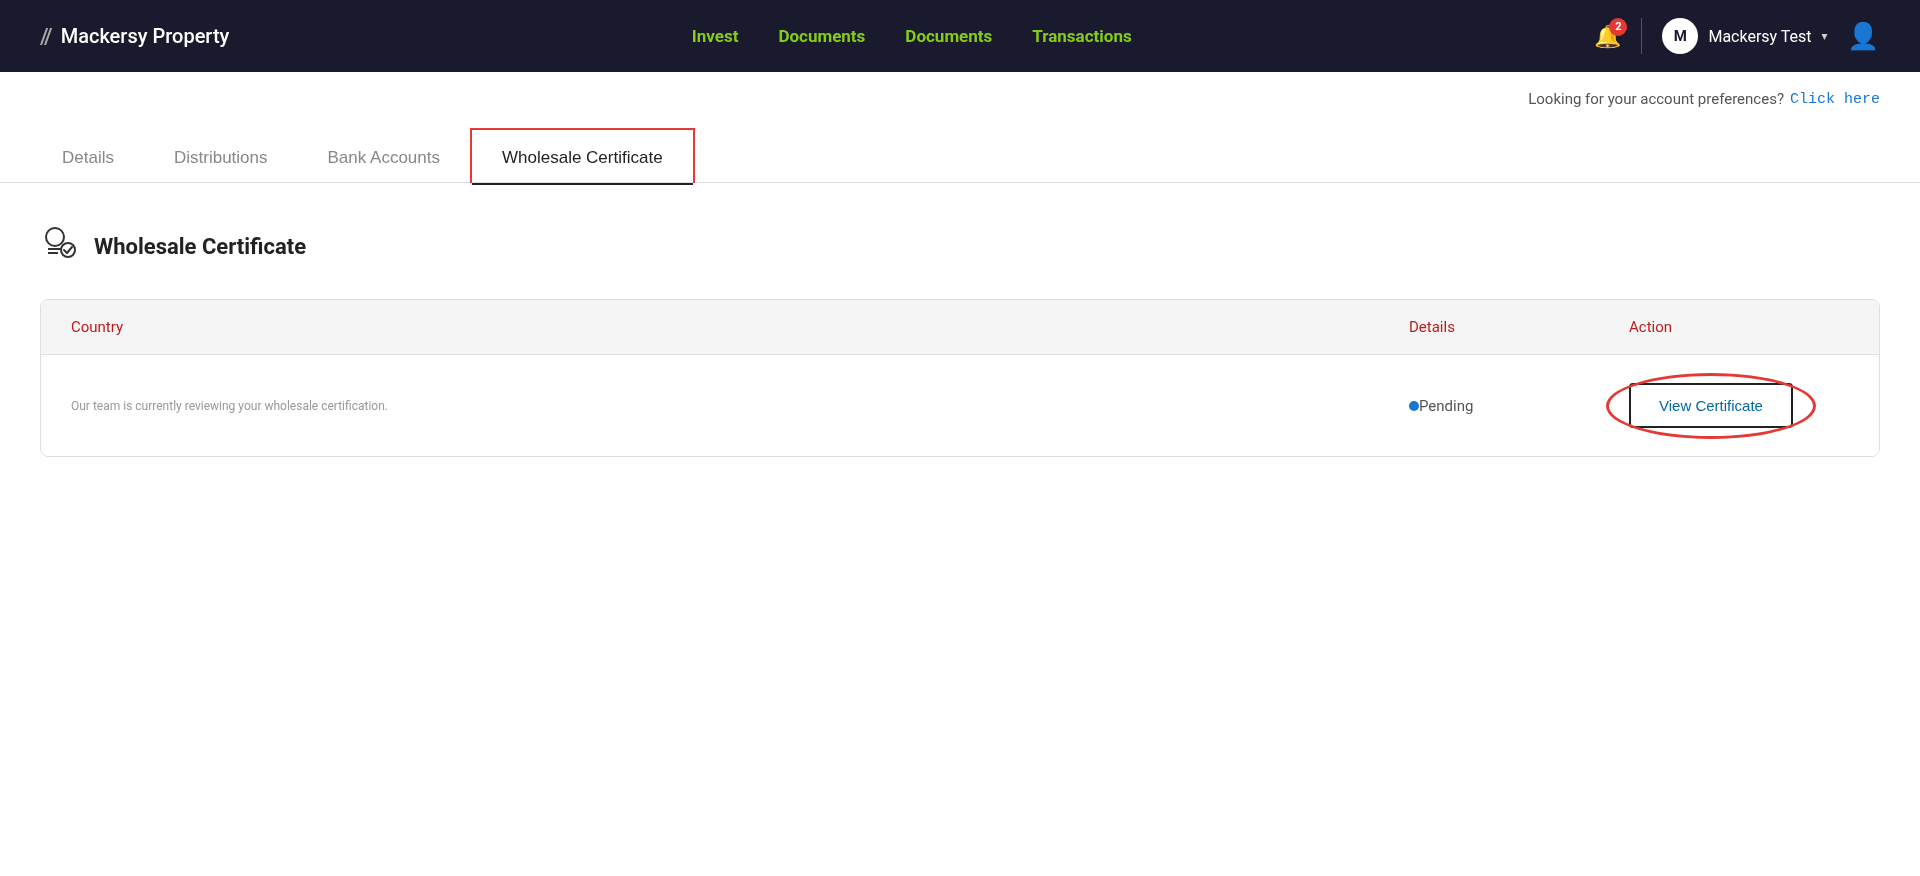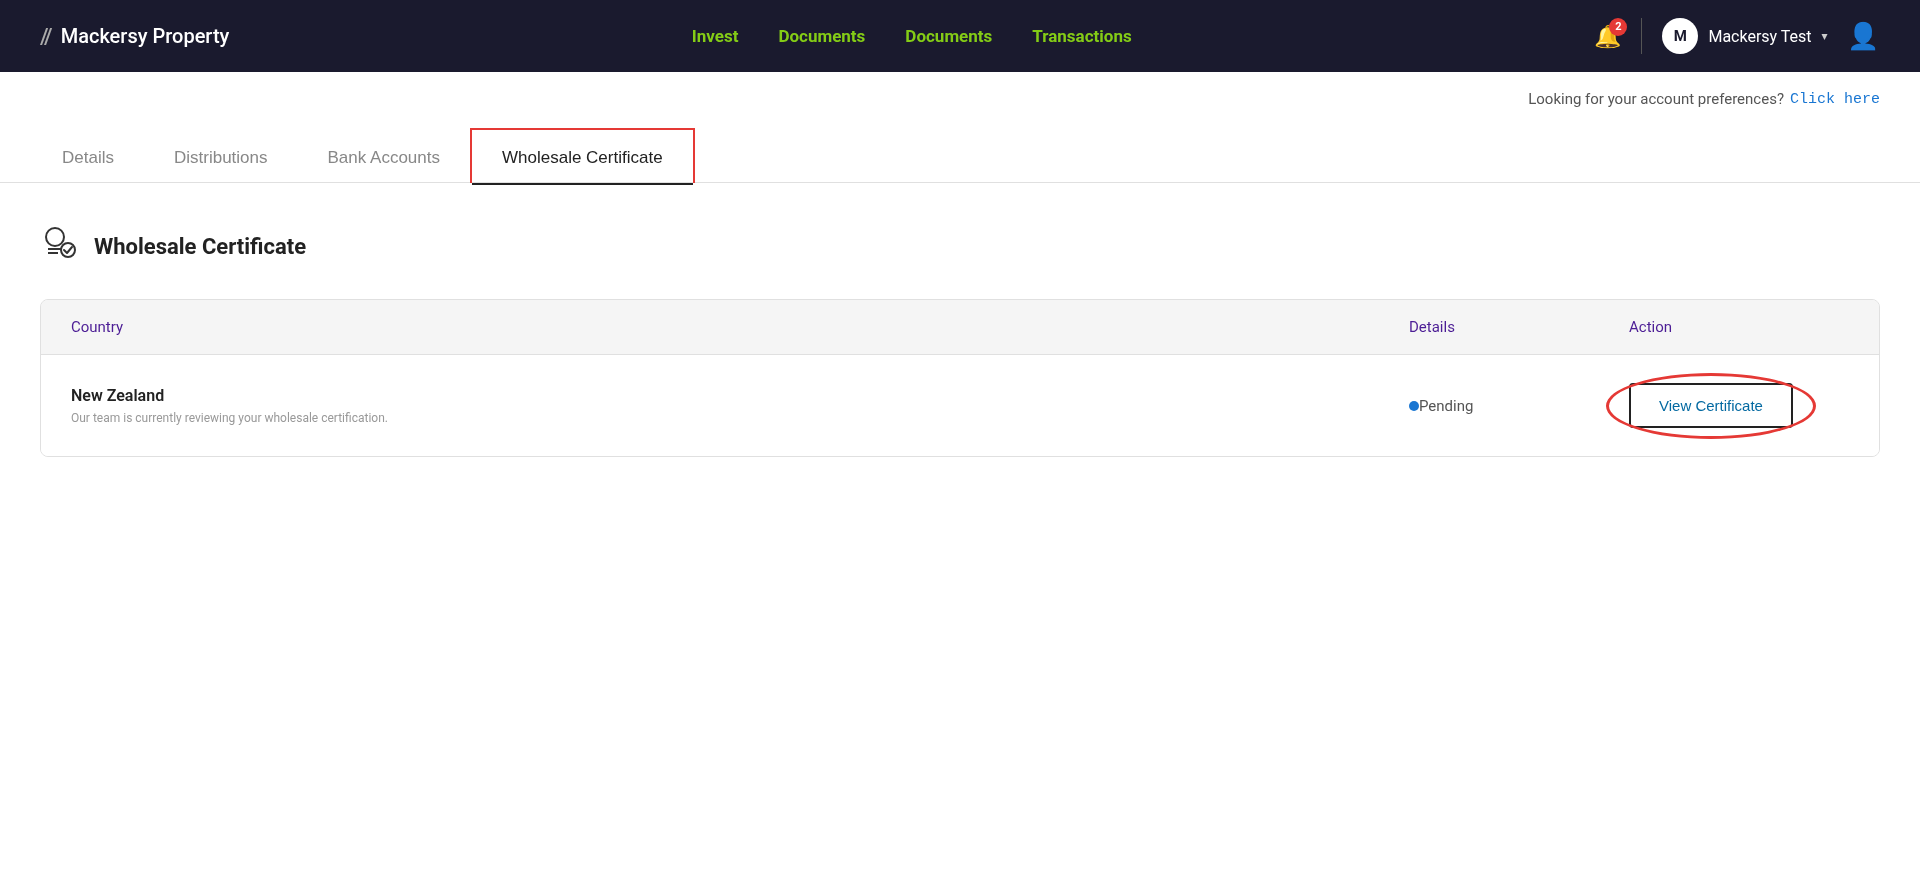--- a/index.html
+++ b/index.html
@@ -194,21 +194,21 @@
     }
     .table-header {
       display: grid;
       grid-template-columns: 1fr 220px 220px;
       padding: 18px 30px;
       background: #f5f5f5;
       border-bottom: 1px solid #e0e0e0;
     }
     .table-header-cell {
       font-size: 15px;
-      color: #4c1d95;
+      color: #b91c1c;
       font-weight: 400;
     }
     .table-row {
       display: grid;
       grid-template-columns: 1fr 220px 220px;
       padding: 28px 30px;
       background: #fff;
       align-items: center;
     }
     .country-col .country-name {
@@ -328,21 +328,20 @@
 
     <div class="cert-table">
       <div class="table-header">
         <div class="table-header-cell">Country</div>
         <div class="table-header-cell">Details</div>
         <div class="table-header-cell">Action</div>
       </div>
 
       <div class="table-row">
         <div class="country-col">
-          <div class="country-name">New Zealand</div>
           <div class="country-desc">Our team is currently reviewing your wholesale certification.</div>
         </div>
         <div class="status-col">
           <span class="status-dot"></span>
           <span>Pending</span>
         </div>
         <div class="action-col">
           <div class="view-cert-btn-wrap">
             <button class="view-cert-btn">View Certificate</button>
             <div class="oval-highlight"></div>

